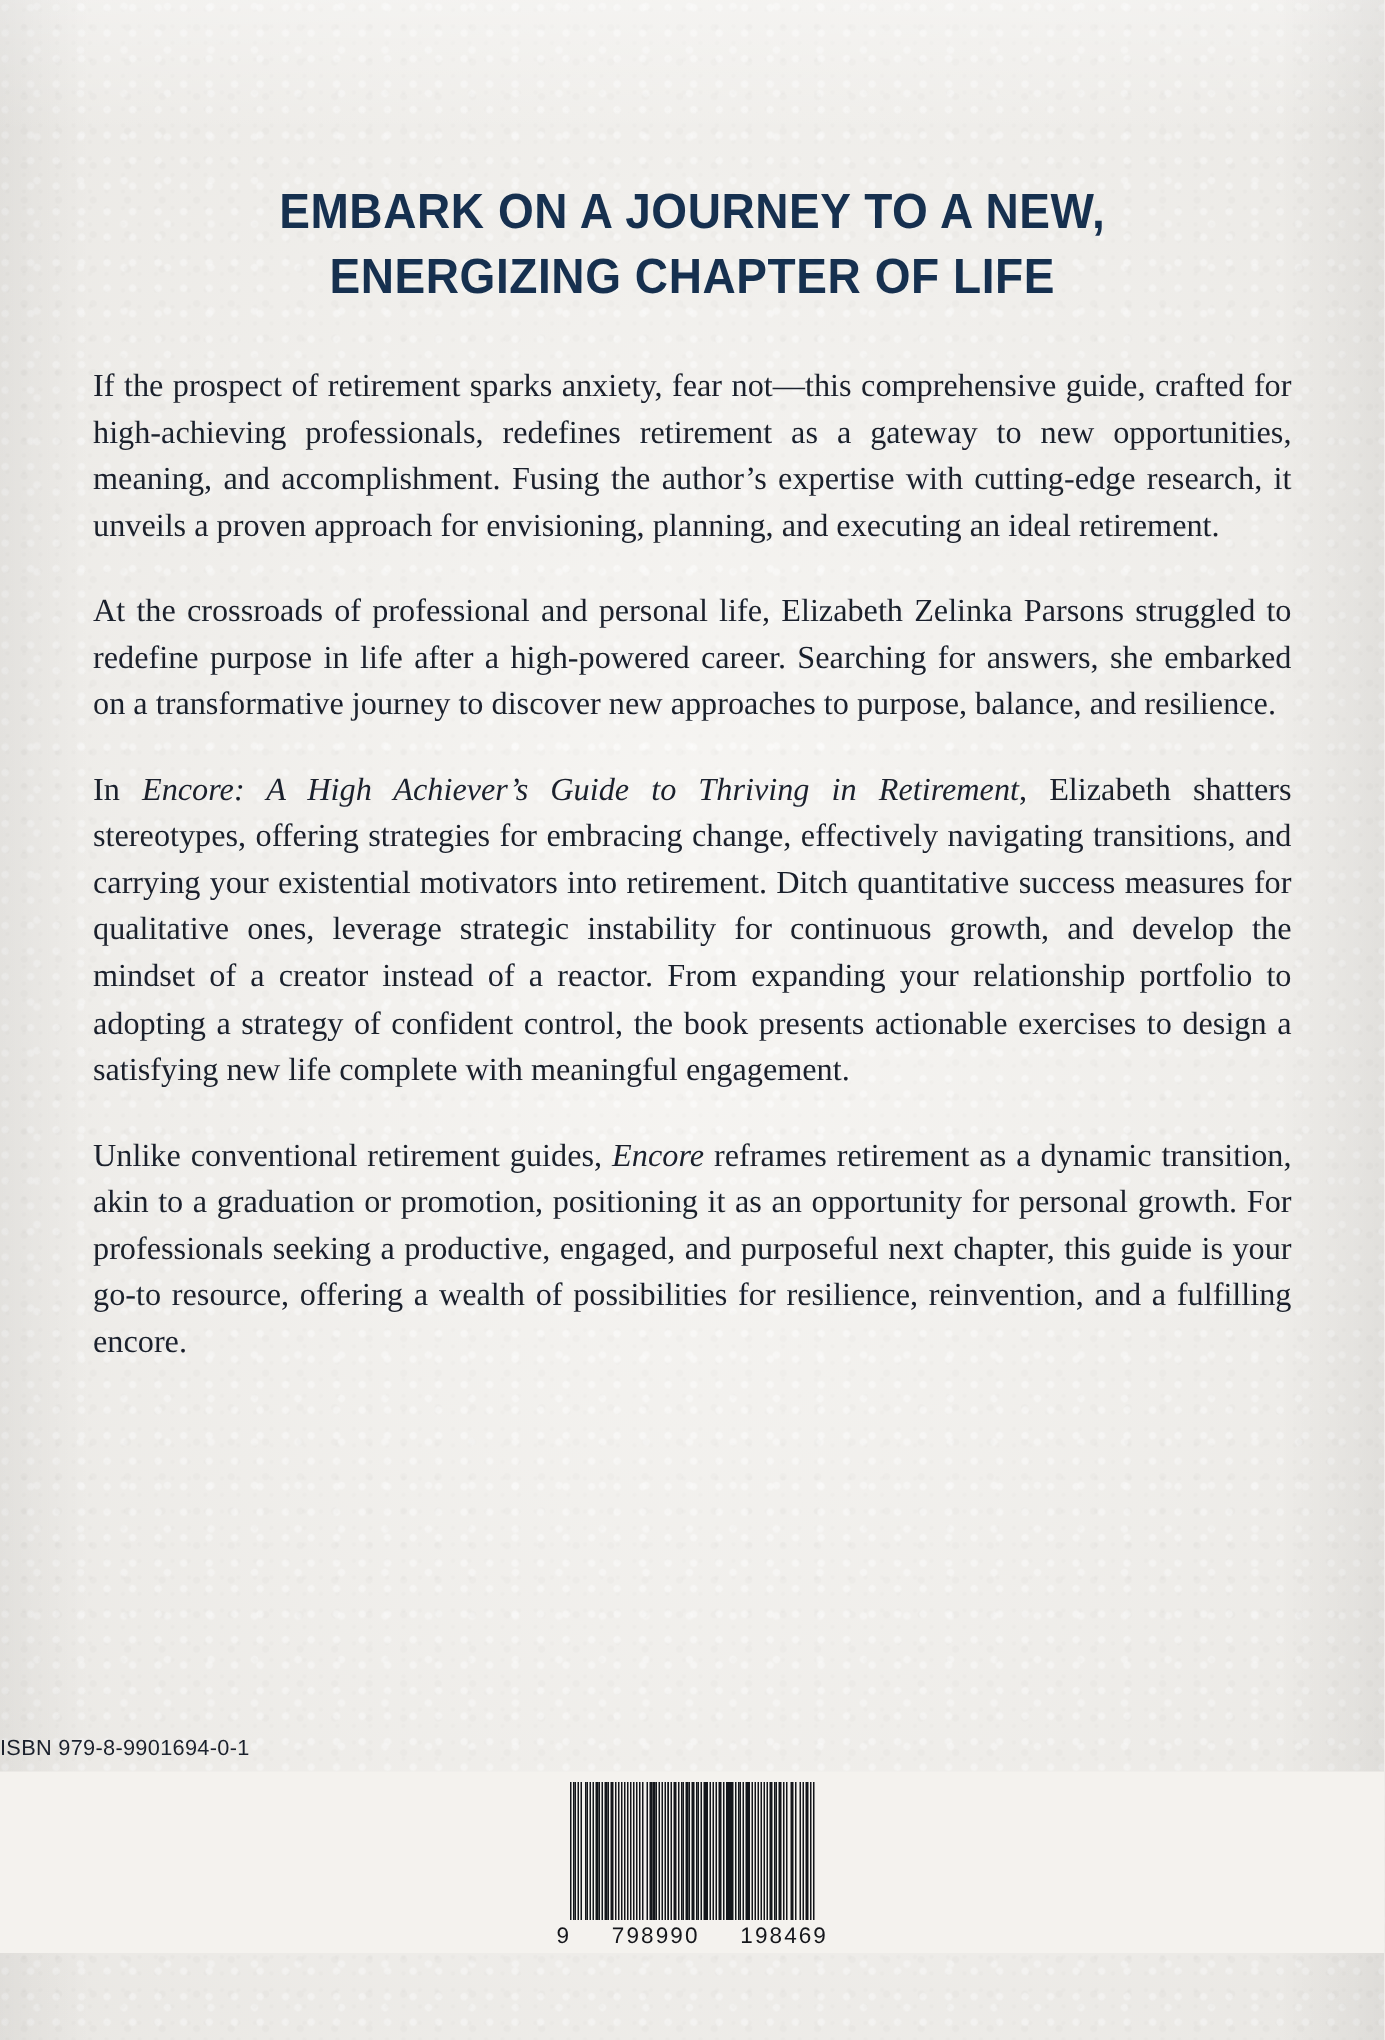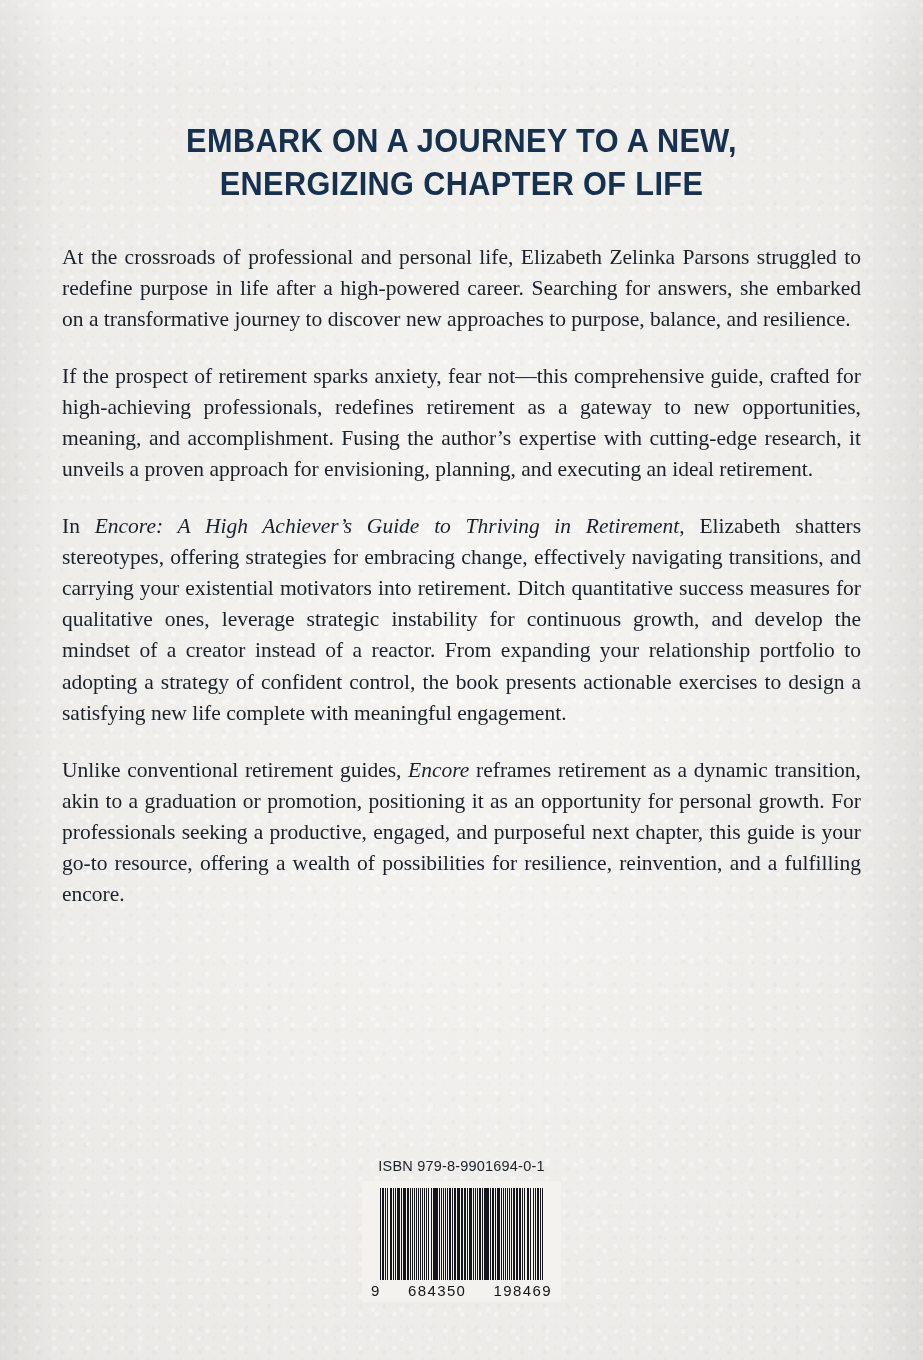--- a/index.html
+++ b/index.html
@@ -86,21 +86,20 @@
     font-style: italic;
   }
 
   .isbn-block {
     position: absolute;
     left: 0;
     right: 0;
     bottom: 58px;
     display: flex;
     flex-direction: column;
-    align-items: center;
   }
   .isbn-text {
     font-family: "Liberation Sans", sans-serif;
     font-size: 14.5px;
     letter-spacing: 0.2px;
     color: #1a202c;
     margin-bottom: 7px;
   }
   .barcode-wrap {
     background: #f4f2ee;
@@ -141,22 +140,22 @@
 <div class="paper-vignette"></div>
 
 <div class="page">
 
   <h1 class="headline">
     <span class="line">Embark on a Journey to a New,</span>
     <span class="line">Energizing Chapter of Life</span>
   </h1>
 
   <div class="body-copy">
+    <p>If the prospect of retirement sparks anxiety, fear not—this comprehensive guide, crafted for high-achieving professionals, redefines retirement as a gateway to new opportunities, meaning, and accomplishment. Fusing the author’s expertise with cutting-edge research, it unveils a proven approach for envisioning, planning, and executing an ideal retirement.</p>
     <p>At the crossroads of professional and personal life, Elizabeth Zelinka Parsons struggled to redefine purpose in life after a high-powered career. Searching for answers, she embarked on a transformative journey to discover new approaches to purpose, balance, and resilience.</p>
-    <p>If the prospect of retirement sparks anxiety, fear not—this comprehensive guide, crafted for high-achieving professionals, redefines retirement as a gateway to new opportunities, meaning, and accomplishment. Fusing the author’s expertise with cutting-edge research, it unveils a proven approach for envisioning, planning, and executing an ideal retirement.</p>
     <p><span>In </span><em>Encore: A High Achiever’s Guide to Thriving in Retirement</em><span>, Elizabeth shatters stereotypes, offering strategies for embracing change, effectively navigating transitions, and carrying your existential motivators into retirement. Ditch quantitative success measures for qualitative ones, leverage strategic instability for continuous growth, and develop the mindset of a creator instead of a reactor. From expanding your relationship portfolio to adopting a strategy of confident control, the book presents actionable exercises to design a satisfying new life complete with meaningful engagement.</span></p>
     <p><span>Unlike conventional retirement guides, </span><em>Encore</em><span> reframes retirement as a dynamic transition, akin to a graduation or promotion, positioning it as an opportunity for personal growth. For professionals seeking a productive, engaged, and purposeful next chapter, this guide is your go-to resource, offering a wealth of possibilities for resilience, reinvention, and a fulfilling encore.</span></p>
   </div>
 
   <div class="isbn-block">
     <div class="isbn-text">ISBN 979-8-9901694-0-1</div>
     <div class="barcode-wrap">
       <div class="barcode" id="barcode-bars">
           <i style="width:2px"></i>
           <i class="sp" style="width:2px"></i>
@@ -328,19 +327,19 @@
           <i style="width:1px"></i>
           <i class="sp" style="width:1px"></i>
           <i style="width:2px"></i>
           <i class="sp" style="width:2px"></i>
           <i style="width:2px"></i>
           <i class="sp" style="width:2px"></i>
           <i style="width:2px"></i>
         </div>
       <div class="barcode-digits">
         <span>9</span>
-        <span>684350</span>
+        <span>798990</span>
         <span>198469</span>
       </div>
     </div>
   </div>
 
 </div>
 
 </body></html>

